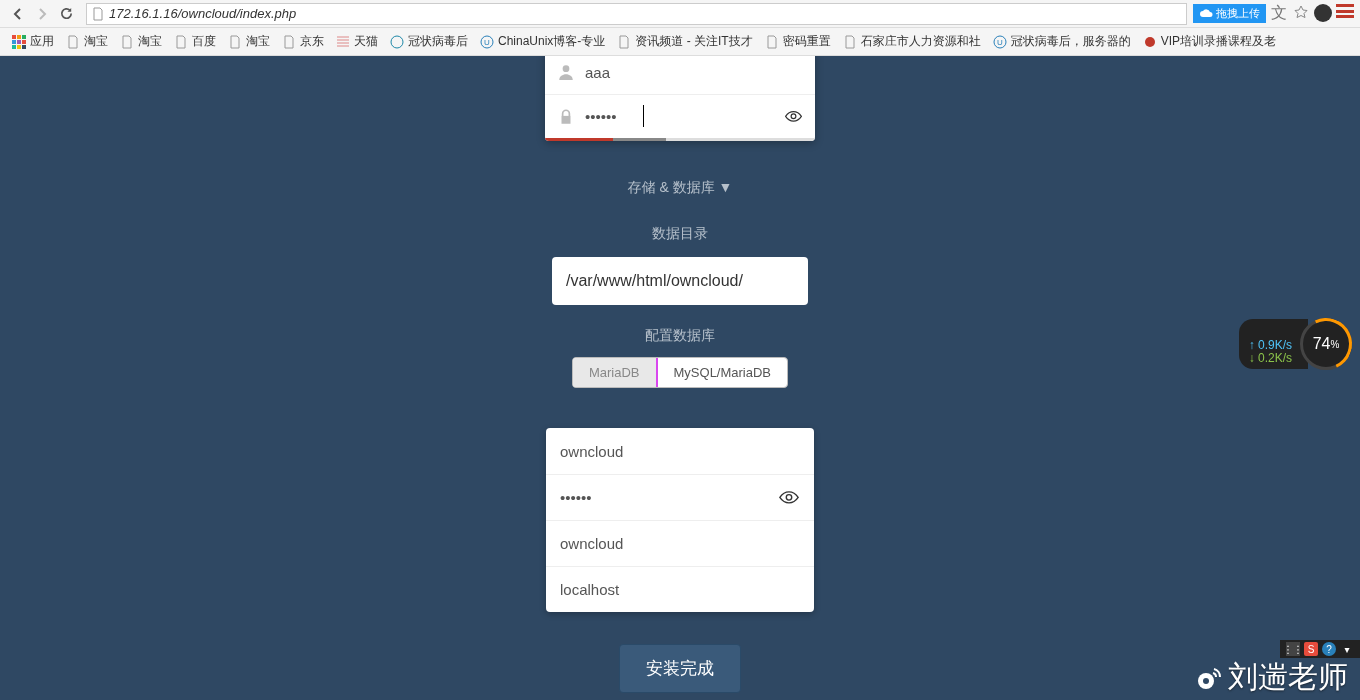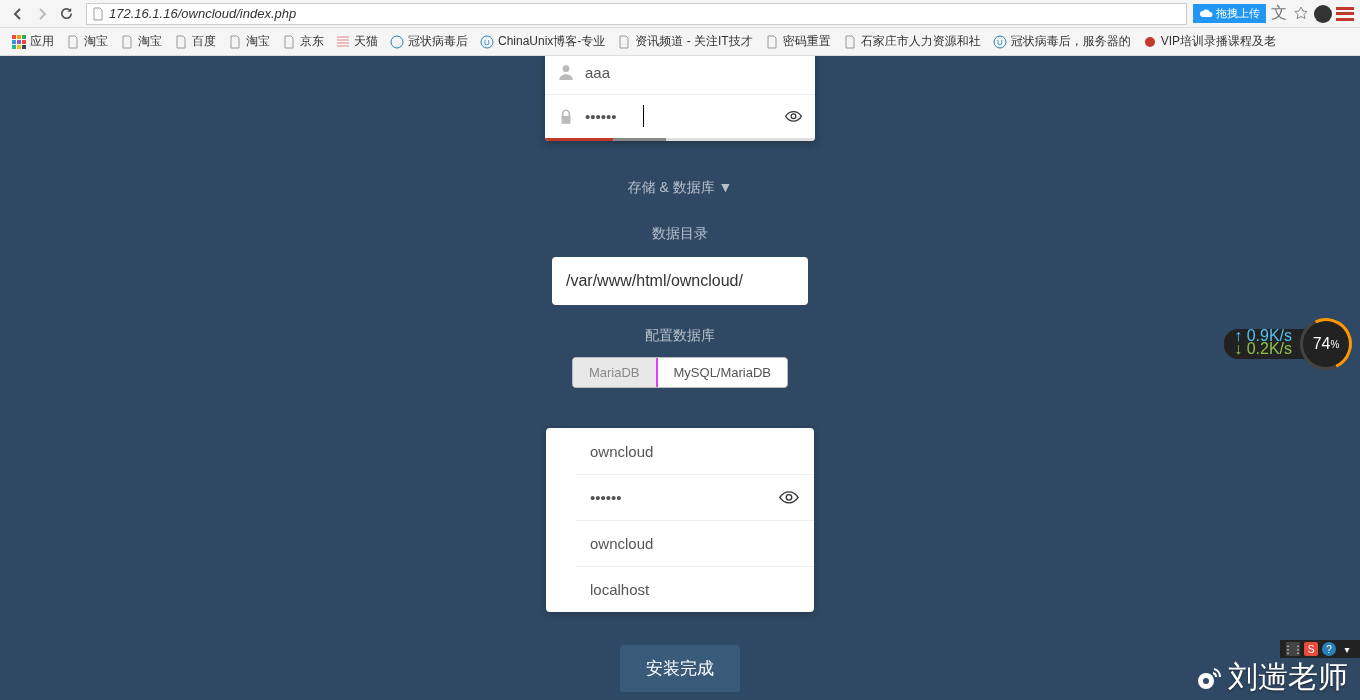--- a/index.html
+++ b/index.html
@@ -3,21 +3,21 @@
 <meta charset="utf-8">
 <style>
 * { margin: 0; padding: 0; box-sizing: border-box; font-family: Arial, "Microsoft YaHei", sans-serif; }
 body { width: 1360px; height: 700px; overflow: hidden; background: #fff; position: relative; }
 
 
 .browser-toolbar { height: 28px; background: #f5f5f5; display: flex; align-items: center; padding: 0 6px; border-bottom: 1px solid #ddd; }
 .nav-btn { width: 24px; height: 24px; display: flex; align-items: center; justify-content: center; color: #555; cursor: pointer; }
 .url-bar { flex: 1; height: 22px; background: #fff; border: 1px solid #ccc; margin-left: 8px; display: flex; align-items: center; padding: 0 4px; font-size: 13px; color: #333; font-style: italic; }
 .url-page-icon { width: 14px; height: 14px; margin-right: 4px; color: #888; }
-.chrome-right { display: flex; align-items: center; gap: 4px; margin-left: 6px; }
+.chrome-right { display: flex; align-items: flex-start; gap: 4px; margin-left: 6px; }
 .ext-blue { background: #2196f3; color: #fff; font-size: 11px; padding: 2px 6px; display: flex; align-items: center; gap: 3px; }
 .ext-icon { width: 18px; height: 18px; display: flex; align-items: center; justify-content: center; color: #777; }
 .avatar-dot { width: 18px; height: 18px; background: #333; border-radius: 50%; }
 .menu-bars { width: 18px; height: 14px; display: flex; flex-direction: column; justify-content: space-between; }
 .menu-bars span { height: 3px; background: #c0392b; }
 
 
 .bookmarks { height: 28px; background: #f5f5f5; display: flex; align-items: center; padding: 0 6px; border-bottom: 1px solid #ddd; font-size: 12px; color: #333; }
 .bk { display: flex; align-items: center; gap: 4px; padding: 0 6px; white-space: nowrap; cursor: pointer; }
 .bk-icon { width: 14px; height: 14px; color: #888; }
@@ -41,29 +41,29 @@
 .section-label { margin-top: 28px; font-size: 14px; color: #b6c0cb; }
 
 .dir-box { margin-top: 14px; width: 256px; background: #fff; border-radius: 4px; height: 48px; display: flex; align-items: center; padding: 0 14px; }
 .dir-box input { border: none; outline: none; width: 100%; font-size: 16px; color: #333; }
 
 .db-toggle { margin-top: 12px; display: flex; border: 1px solid #bbb; border-radius: 4px; overflow: hidden; background: #fff; }
 .db-opt { padding: 7px 16px; font-size: 13px; color: #555; cursor: pointer; }
 .db-opt.inactive { background: #e8e8e8; color: #888; }
 .db-opt + .db-opt { border-left: 2px solid #d946ef; }
 
-.db-form { margin-top: 40px; width: 268px; background: #fff; border-radius: 4px; box-shadow: 0 2px 6px rgba(0,0,0,.25); padding-left: 30px; }
+.db-form { margin-top: 40px; width: 268px; background: #fff; border-radius: 4px; box-shadow: 0 2px 6px rgba(0,0,0,.25); }
 .db-form .input-row { height: 46px; padding: 0 14px; }
 .db-form .input-row input { border: none; outline: none; width: 100%; font-size: 15px; color: #555; }
 
 .submit-btn { margin-top: 32px; background: #3a5a7a; border: 1px solid #2a4a68; color: #fff; font-size: 17px; padding: 12px 26px; border-radius: 4px; cursor: pointer; }
 
 
 .net-widget { position: absolute; right: 8px; top: 262px; display: flex; align-items: center; }
-.net-stats { background: #222; border-radius: 14px 0 0 14px; padding: 0 16px 4px 10px; font-size: 16px; line-height: 13px; }
+.net-stats { background: #222; border-radius: 14px 0 0 14px; padding: 20px 16px 4px 10px; font-size: 12px; line-height: 13px; }
 .net-up { color: #4fc3f7; } .net-down { color: #8bc34a; }
 .net-circle { width: 52px; height: 52px; border-radius: 50%; background: #222; border: 3px solid #444; display: flex; align-items: center; justify-content: center; font-size: 16px; color: #fff; margin-left: -8px; position: relative; }
 .net-circle::before { content:""; position:absolute; inset:-3px; border-radius:50%; border:3px solid transparent; border-top-color:#ff9800; border-right-color:#ff9800; transform: rotate(20deg);}
 
 .tray { position: absolute; right: 0; bottom: 42px; background: #222; padding: 2px 6px; display: flex; gap: 4px; align-items: center; }
 .tray span { width: 14px; height: 14px; font-size: 10px; color: #fff; display:flex; align-items:center; justify-content:center;}
 .tray .s-red { background: #e74c3c; border-radius: 2px; }
 .tray .s-blue { background: #2980b9; border-radius: 50%; }
 
 .watermark { position: absolute; right: 12px; bottom: 2px; color: #fff; font-size: 30px; display: flex; align-items: center; gap: 6px; text-shadow: 0 1px 2px rgba(0,0,0,.5); }

